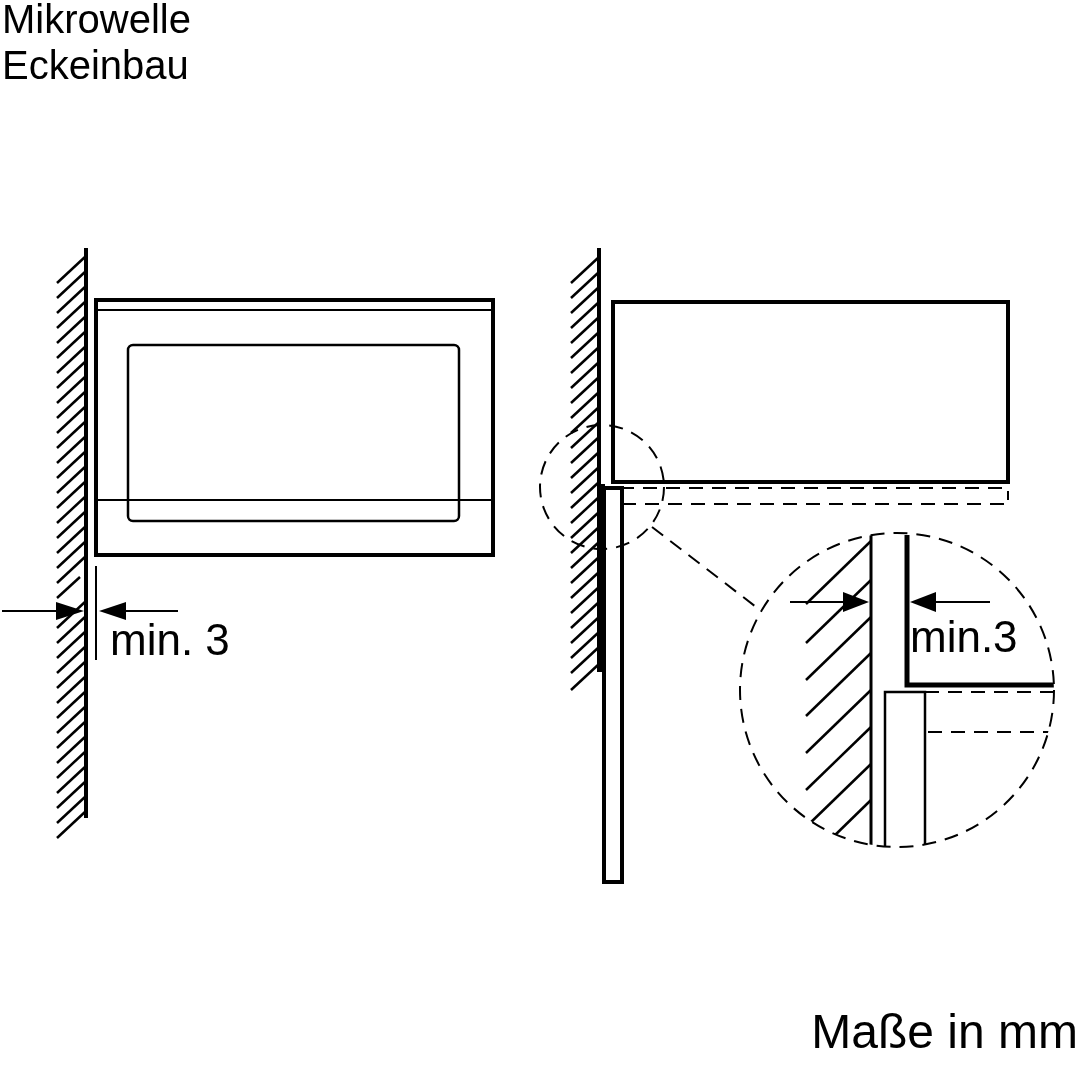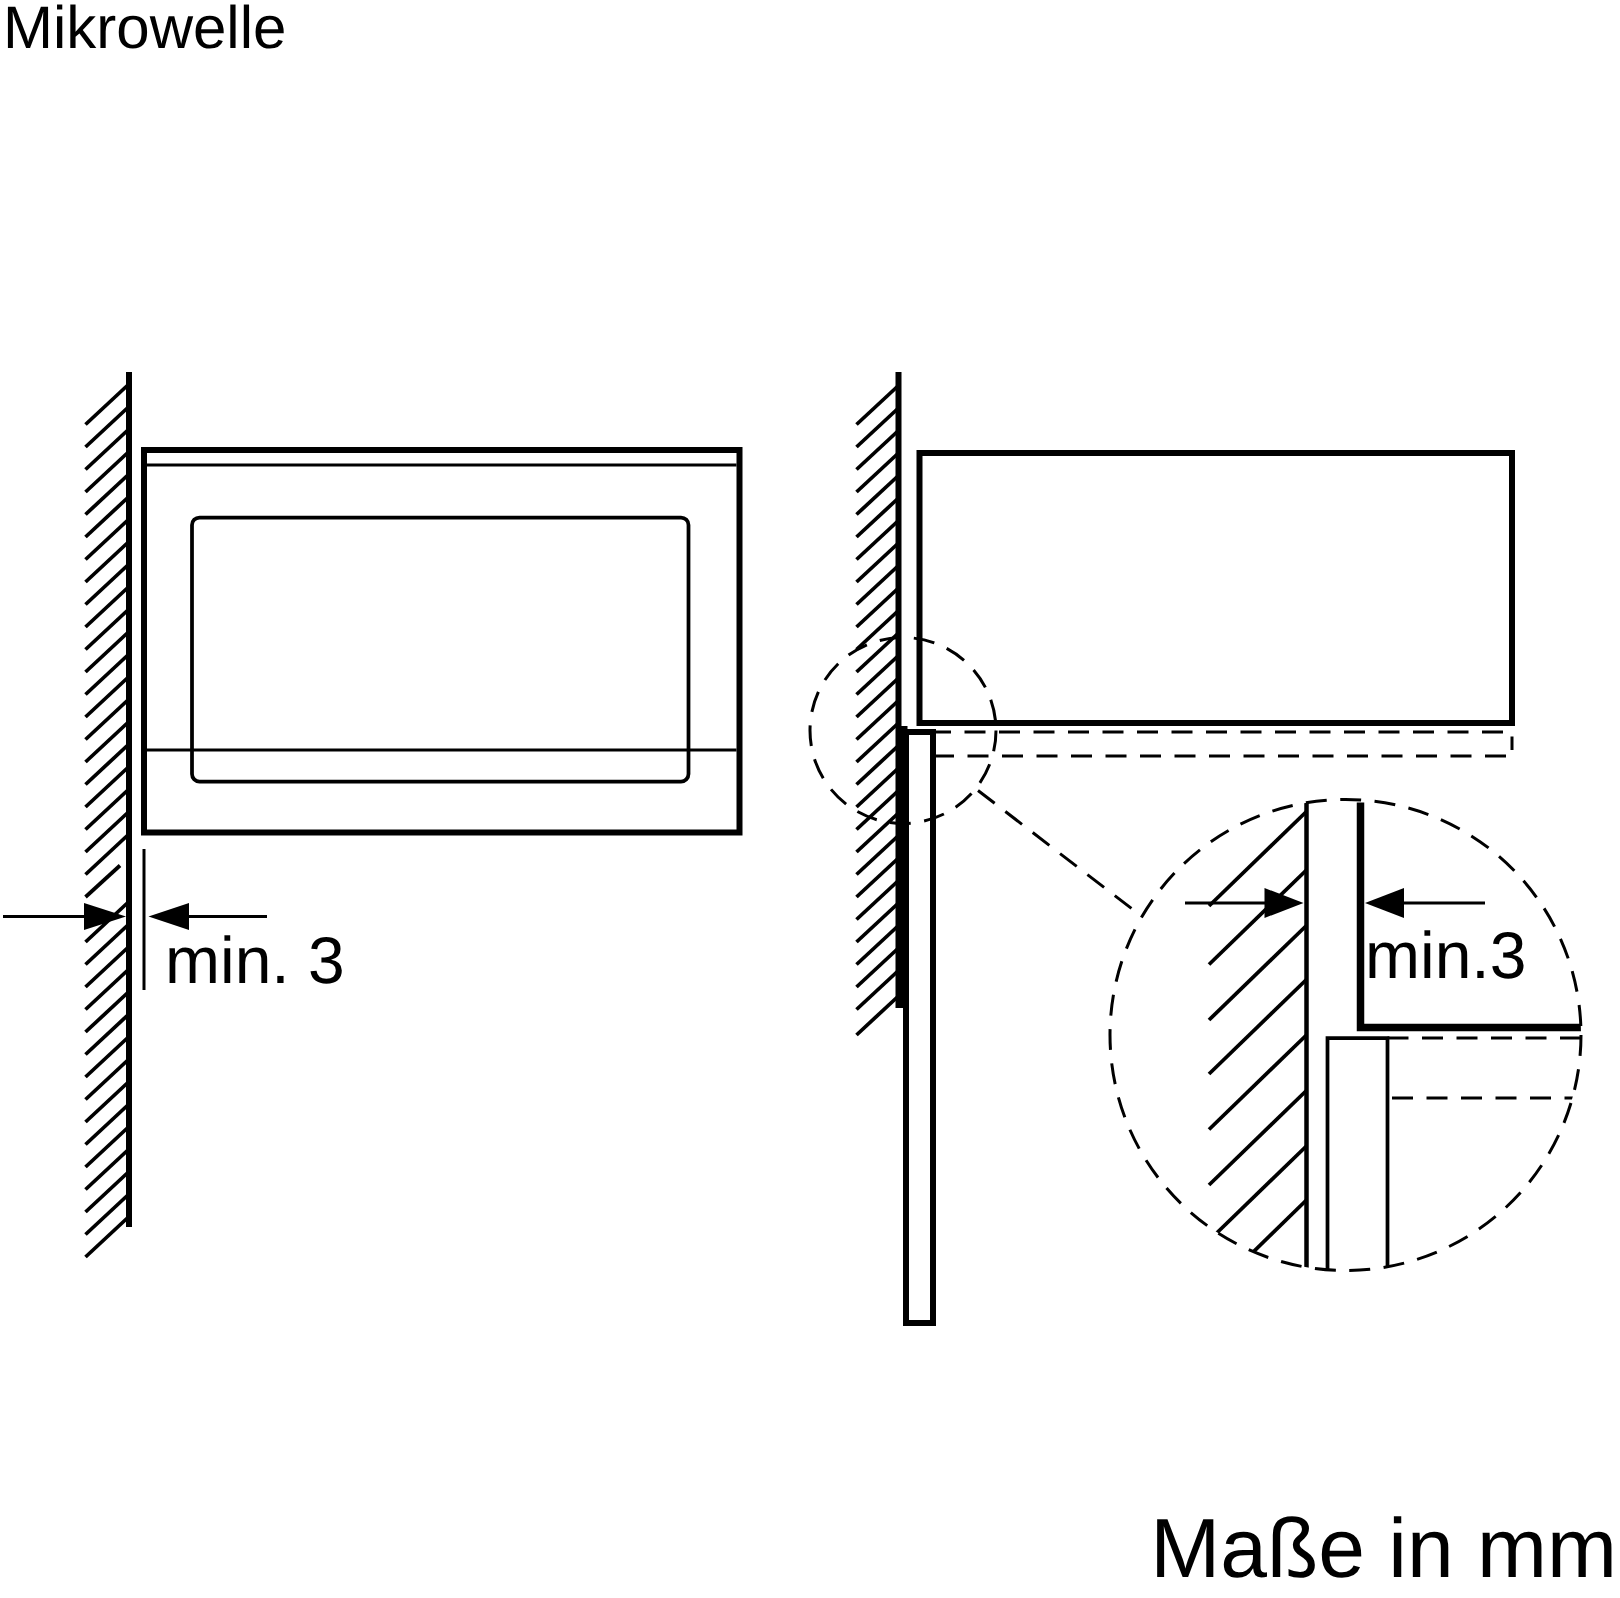--- a/index.html
+++ b/index.html
@@ -1,28 +1,29 @@
 <!DOCTYPE html>
 <html><head>
   <meta charset="utf-8">
   <style>
     html, body { margin: 0; padding: 0; background: #ffffff; }
     body { width: 1080px; height: 1065px; position: relative; overflow: hidden;
            font-family: "Liberation Sans", sans-serif; color: #000; }
     .title { position: absolute; left: 2px; top: -4px; font-size: 40px; line-height: 46px; }
     .title div { white-space: nowrap; }
-    .units { position: absolute; right: 2px; bottom: 8px; font-size: 56px; line-height: 50px; white-space: nowrap; }
+    .units { position: absolute; right: 2px; bottom: 8px; font-size: 48px; line-height: 50px; white-space: nowrap; }
     svg.drawing { position: absolute; left: 0; top: 0; }
     .dimlabel { font-family: "Liberation Sans", sans-serif; font-size: 44px; fill: #000; }
   </style>
 </head>
 <body>
 
 <div class="title">
   <div>Mikrowelle</div>
+  <div>Eckeinbau</div>
 </div>
 
 <svg class="drawing" width="1080" height="1065" viewBox="0 0 1080 1065">
   <defs>
     <clipPath id="detailClip">
       <circle cx="897" cy="690" r="157"></circle>
     </clipPath>
   </defs>
 
   <g>

